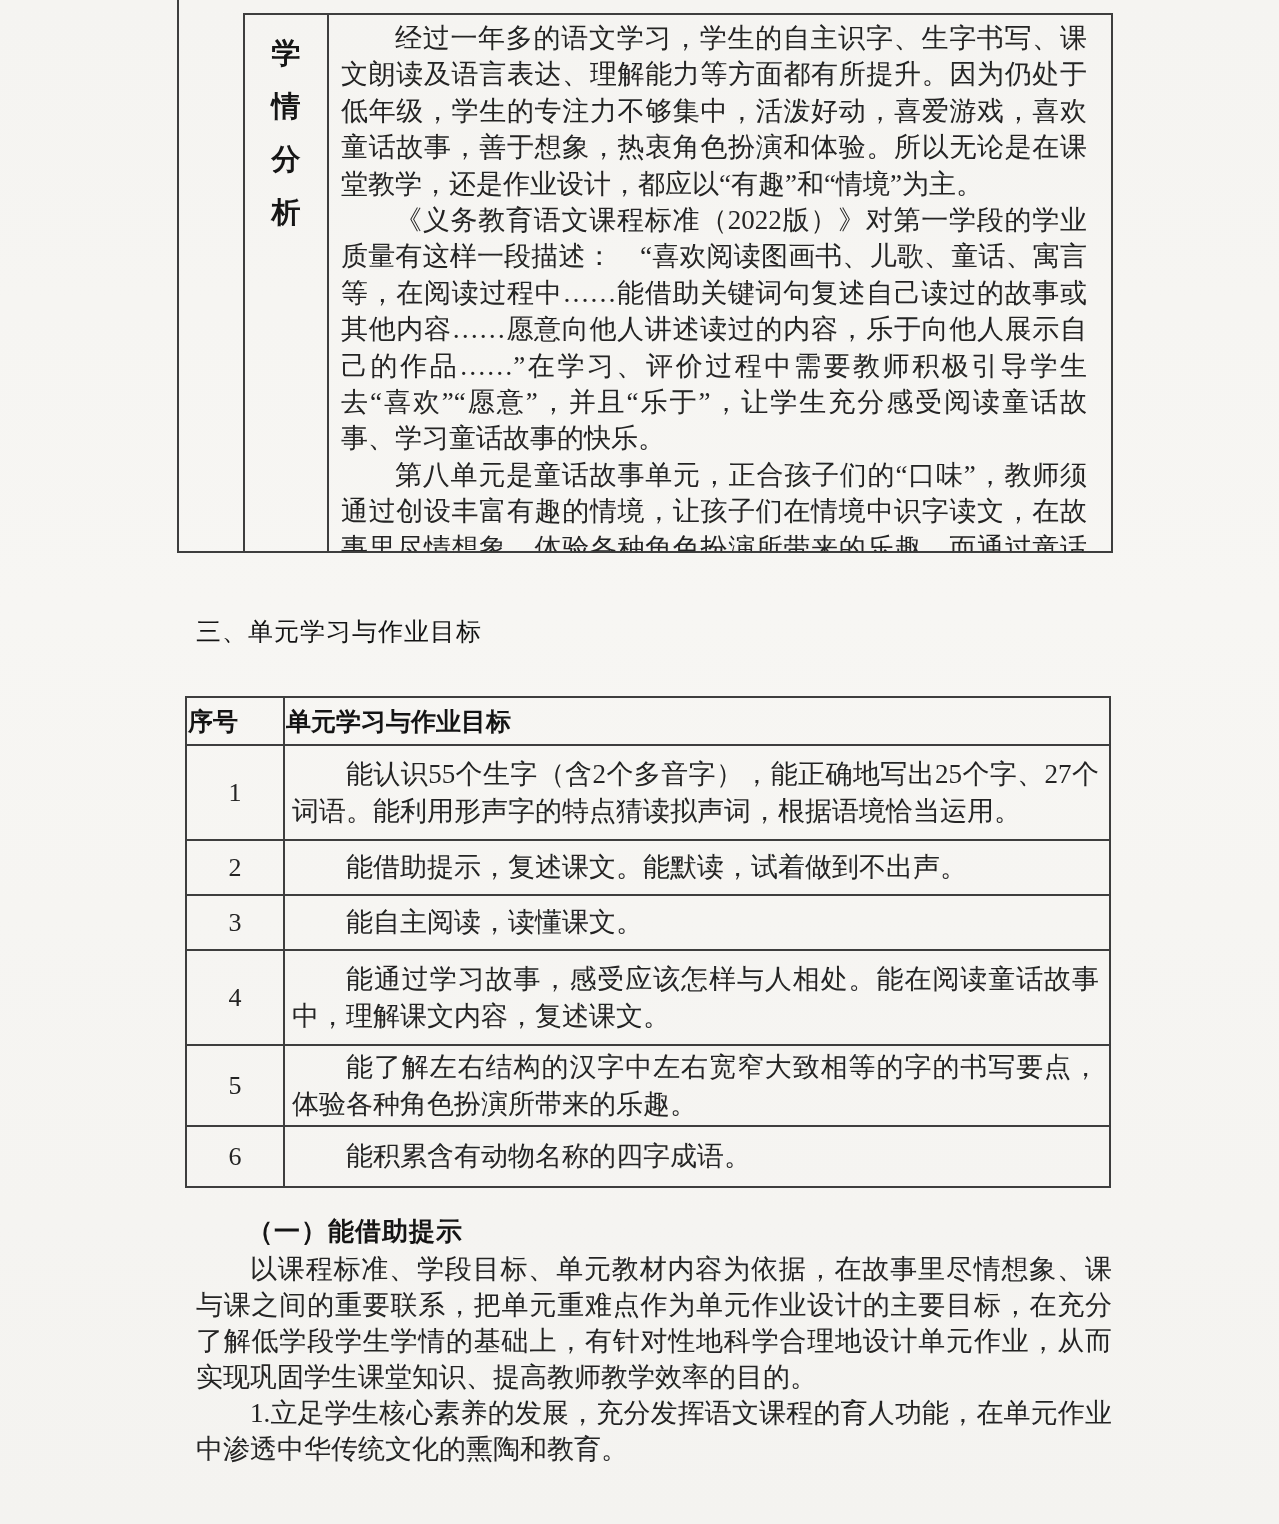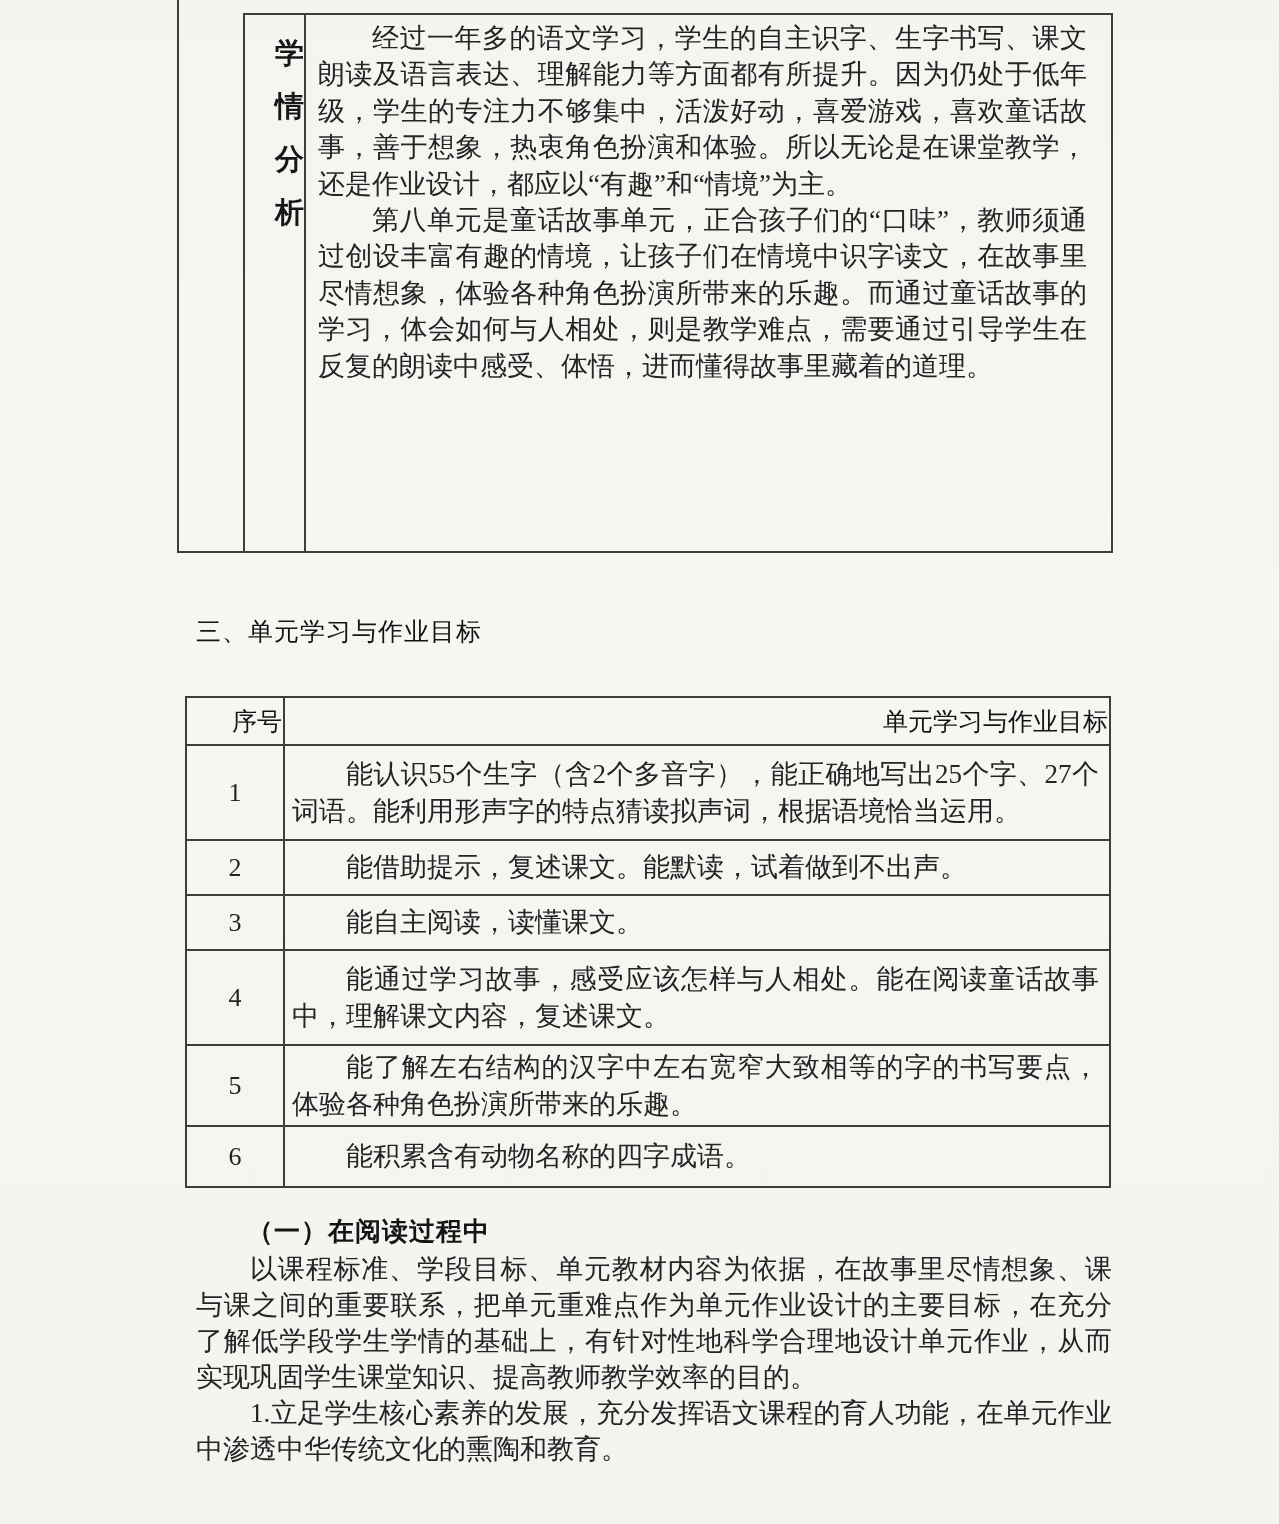--- a/index.html
+++ b/index.html
@@ -37,24 +37,24 @@
     left: 64px;
     top: 13px;
     right: 0;
     bottom: 0;
     border: 2px solid #3e3e3e;
     border-bottom: none;
     display: flex;
     box-sizing: border-box;
   }
   .cell-label {
-    width: 61px;
+    width: 84px;
     border-right: 2px solid #3e3e3e;
     box-sizing: border-box;
-    text-align: right;
+    text-align: center;
   }
   .vlabel {
     display: inline-block;
     width: 1.1em;
     margin-top: 12px;
     font-family: "Liberation Sans", "DejaVu Sans", sans-serif;
     font-weight: bold;
     font-size: 29px;
     line-height: 53px;
     word-break: break-all;
@@ -105,23 +105,23 @@
     border-collapse: collapse;
     table-layout: fixed;
   }
   table.goals th, table.goals td {
     border: 2px solid #3e3e3e;
     box-sizing: border-box;
   }
   table.goals th {
     height: 48px;
     font-family: "Liberation Sans", "DejaVu Sans", sans-serif;
-    font-weight: normal;
+    font-weight: bold;
     font-size: 25px;
-    text-align: right;
+    text-align: left;
     vertical-align: middle;
     color: #141414;
   }
   col.c-num { width: 98px; }
   td.num {
     text-align: center;
     vertical-align: middle;
     font-size: 26px;
     color: #242424;
   }
@@ -157,20 +157,21 @@
 
 <div class="page">
 
   <div class="analysis-outer">
     <div class="analysis-inner">
       <div class="cell-label">
         <span class="vlabel">学情分析</span>
       </div>
       <div class="cell-content">
         <p>经过一年多的语文学习，学生的自主识字、生字书写、课文朗读及语言表达、理解能力等方面都有所提升。因为仍处于低年级，学生的专注力不够集中，活泼好动，喜爱游戏，喜欢童话故事，善于想象，热衷角色扮演和体验。所以无论是在课堂教学，还是作业设计，都应以“有趣”和“情境”为主。</p>
+        <p>《义务教育语文课程标准（2022版）》对第一学段的学业质量有这样一段描述：　“喜欢阅读图画书、儿歌、童话、寓言等，在阅读过程中……能借助关键词句复述自己读过的故事或其他内容……愿意向他人讲述读过的内容，乐于向他人展示自己的作品……”在学习、评价过程中需要教师积极引导学生去“喜欢”“愿意”，并且“乐于”，让学生充分感受阅读童话故事、学习童话故事的快乐。</p>
         <p>第八单元是童话故事单元，正合孩子们的“口味”，教师须通过创设丰富有趣的情境，让孩子们在情境中识字读文，在故事里尽情想象，体验各种角色扮演所带来的乐趣。而通过童话故事的学习，体会如何与人相处，则是教学难点，需要通过引导学生在反复的朗读中感受、体悟，进而懂得故事里藏着的道理。</p>
       </div>
     </div>
   </div>
 
   <div class="sec-heading">三、单元学习与作业目标</div>
 
   <table class="goals">
     <colgroup>
         <col class="c-num">
@@ -204,18 +205,18 @@
         <td class="goal">能了解左右结构的汉字中左右宽窄大致相等的字的书写要点，体验各种角色扮演所带来的乐趣。</td>
       </tr>
       <tr class="rh-six">
         <td class="num">6</td>
         <td class="goal">能积累含有动物名称的四字成语。</td>
       </tr>
     </tbody>
   </table>
 
 
-  <div class="sub-heading">（一）在阅读过程中</div>
+  <div class="sub-heading">（一）能借助提示</div>
 
   <p class="body-p first">以课程标准、学段目标、单元教材内容为依据，在故事里尽情想象、课与课之间的重要联系，把单元重难点作为单元作业设计的主要目标，在充分了解低学段学生学情的基础上，有针对性地科学合理地设计单元作业，从而实现巩固学生课堂知识、提高教师教学效率的目的。</p>
   <p class="body-p">1.立足学生核心素养的发展，充分发挥语文课程的育人功能，在单元作业中渗透中华传统文化的熏陶和教育。</p>
 
 </div>
 
 </body></html>

